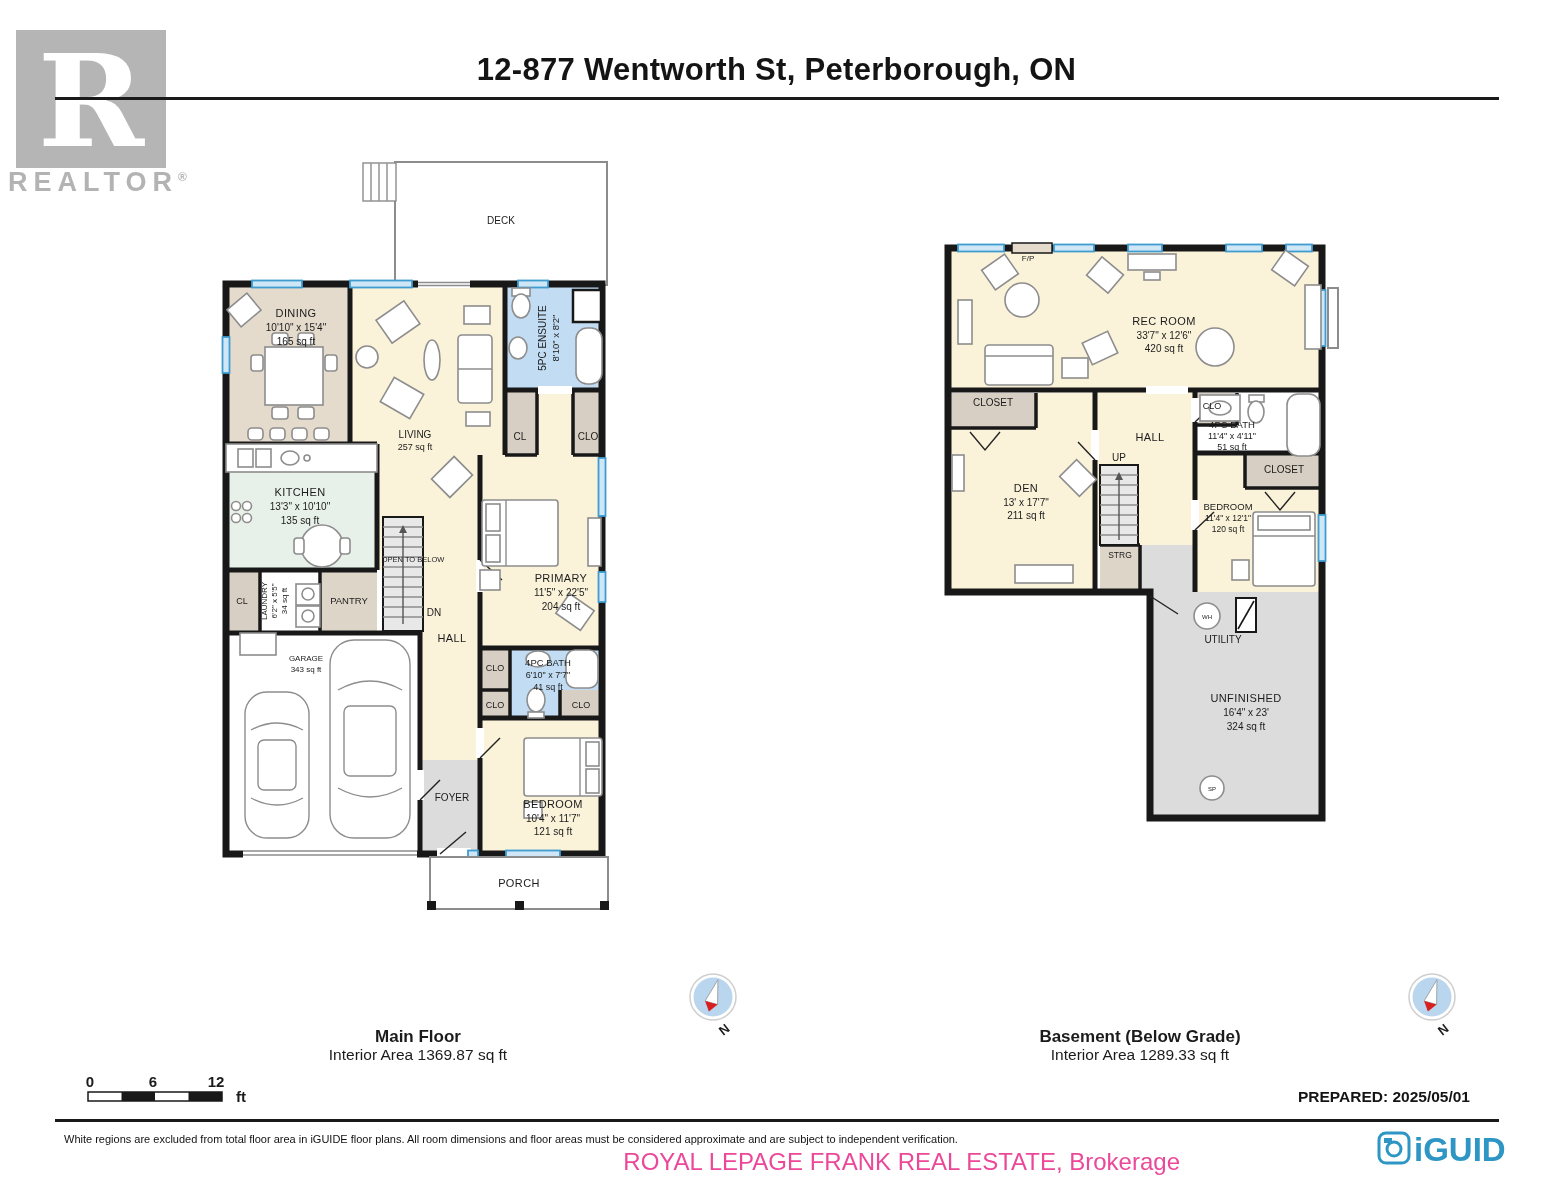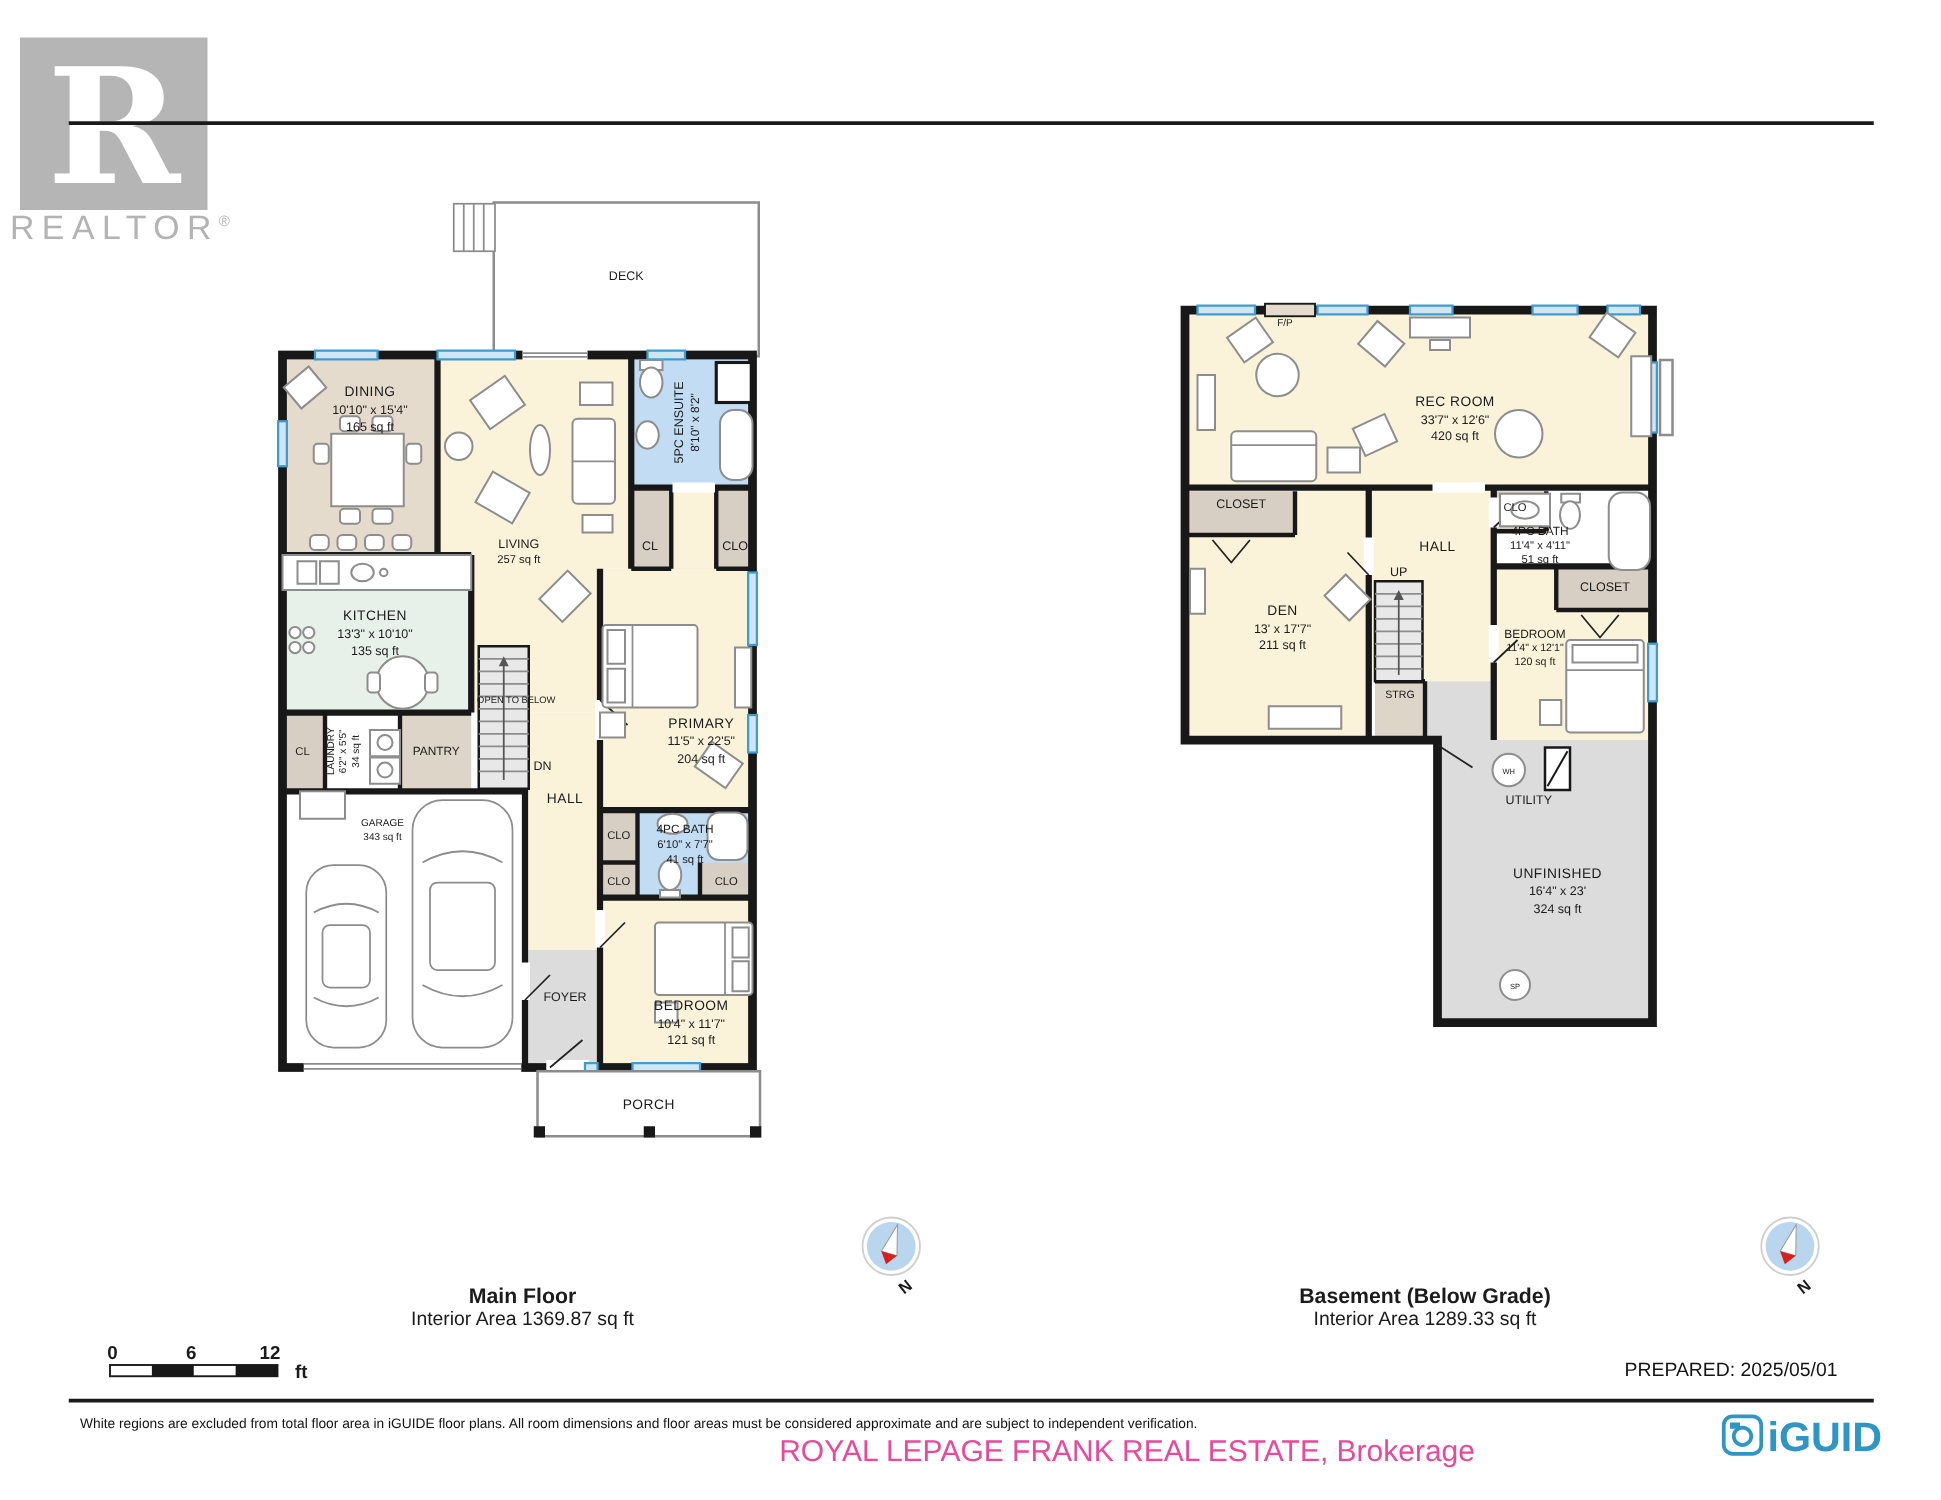--- a/index.html
+++ b/index.html
@@ -2,23 +2,23 @@
 <html><head>
 <meta charset="utf-8">
 <style>
   html,body{margin:0;padding:0;background:#fff;}
   .page{position:relative;width:1553px;height:1200px;background:#fff;overflow:hidden;
         font-family:"Liberation Sans",sans-serif;color:#141414;}
   .abs{position:absolute;}
   .title{top:52px;left:0;width:100%;text-align:center;font-size:31px;font-weight:bold;letter-spacing:.3px;}
   .subtitle{top:107px;left:0;width:100%;text-align:center;font-size:17px;}
   .rule{height:3px;background:#1a1a1a;left:55px;width:1444px;z-index:5;}
-  .realtor-word{top:167px;left:8px;font-size:27px;letter-spacing:6px;color:#b3b3b3;font-weight:normal;}
+  .realtor-word{top:167px;left:8px;font-size:27px;letter-spacing:6px;color:#b3b3b3;font-weight:bold;}
   .realtor-word sup{font-size:12px;letter-spacing:0;}
-  .prepared{top:1088px;left:1150px;width:320px;text-align:right;font-size:15.5px;font-weight:normal;}
+  .prepared{top:1088px;left:1150px;width:320px;text-align:right;font-size:15.5px;font-weight:bold;}
   .watermark{top:1148px;left:380px;width:800px;text-align:right;font-size:24px;color:#ec4899;z-index:0;white-space:nowrap;}
   .disclaimer{top:1133px;left:64px;width:1250px;font-size:11px;color:#121212;z-index:1;}
   svg .t{font-family:"Liberation Sans",sans-serif;fill:#1b1b1b;text-anchor:middle;}
   svg .s11{font-size:11px;letter-spacing:.4px;} svg .s10{font-size:10px;} svg .s95{font-size:9.5px;}
   svg .s9{font-size:9px;} svg .s85{font-size:8.5px;} svg .s8{font-size:8px;} svg .s7{font-size:7.5px;}
   svg .s6{font-size:6px;} svg .ttl{font-size:17px;font-weight:bold;} svg .sub{font-size:15.5px;}
   svg .sb{font-size:15px;font-weight:bold;}
   .wall{fill:none;stroke:#181818;} .w7{stroke-width:7;} .w5{stroke-width:5;} .w4{stroke-width:3.5;}
   .furn{fill:#fff;stroke:#8d8d8d;stroke-width:1.6;} .furnl{fill:none;stroke:#8d8d8d;stroke-width:1.4;}
   .win{fill:#cfe6f6;stroke:#3f9cd0;stroke-width:1.8;}
@@ -31,20 +31,21 @@
 <body>
 
 <div class="page">
 
   <svg class="abs" style="top:28px;left:14px;z-index:4" width="160" height="145">
     <rect x="2" y="2" width="150" height="138" fill="#b5b5b5"></rect>
     <text x="77" y="118" text-anchor="middle" font-family="DejaVu Serif, serif" font-weight="bold" font-size="128" fill="#ffffff">R</text>
   </svg>
   <div class="abs realtor-word"><span>REALTOR</span><sup>®</sup></div>
 
+  <div class="abs title">12-877 Wentworth St, Peterborough, ON</div>
   <div class="abs rule" style="top:97px"></div>
 
   <svg class="abs" style="top:0;left:0" width="1553" height="1200">
 
     <g>
 
       <rect x="395" y="162" width="212" height="123" class="outline"></rect>
       <g class="furnl">
         <rect x="363" y="163" width="33" height="38" fill="#fff" stroke="#8c8c8c"></rect>
         <line x1="371" y1="163" x2="371" y2="201"></line>

